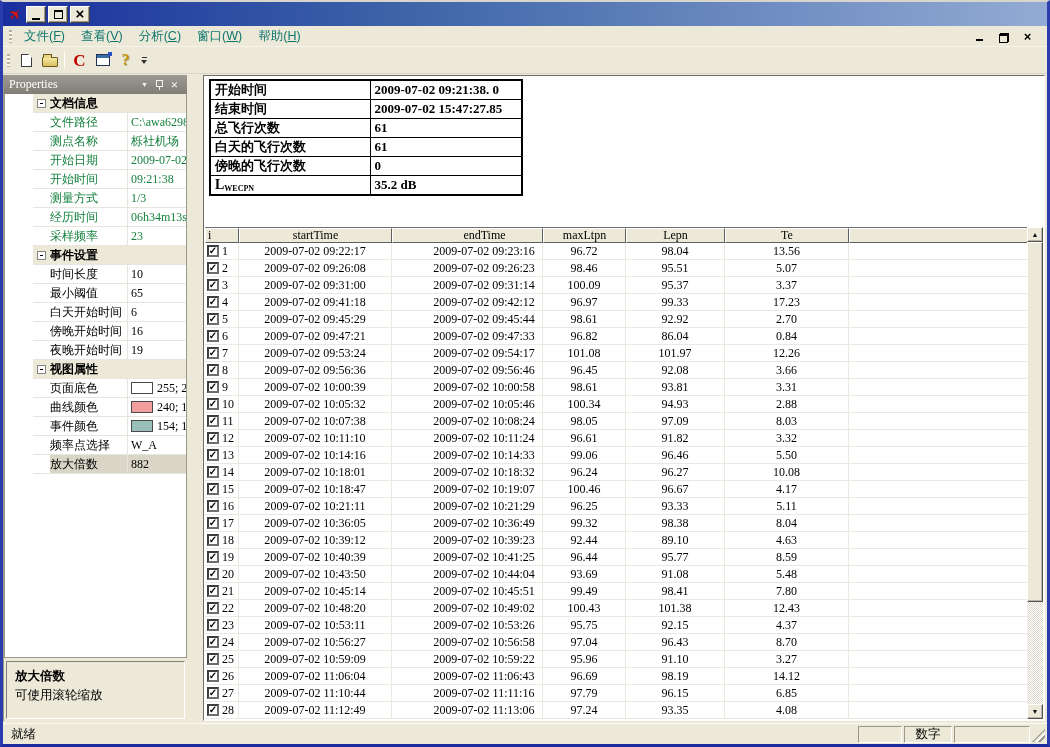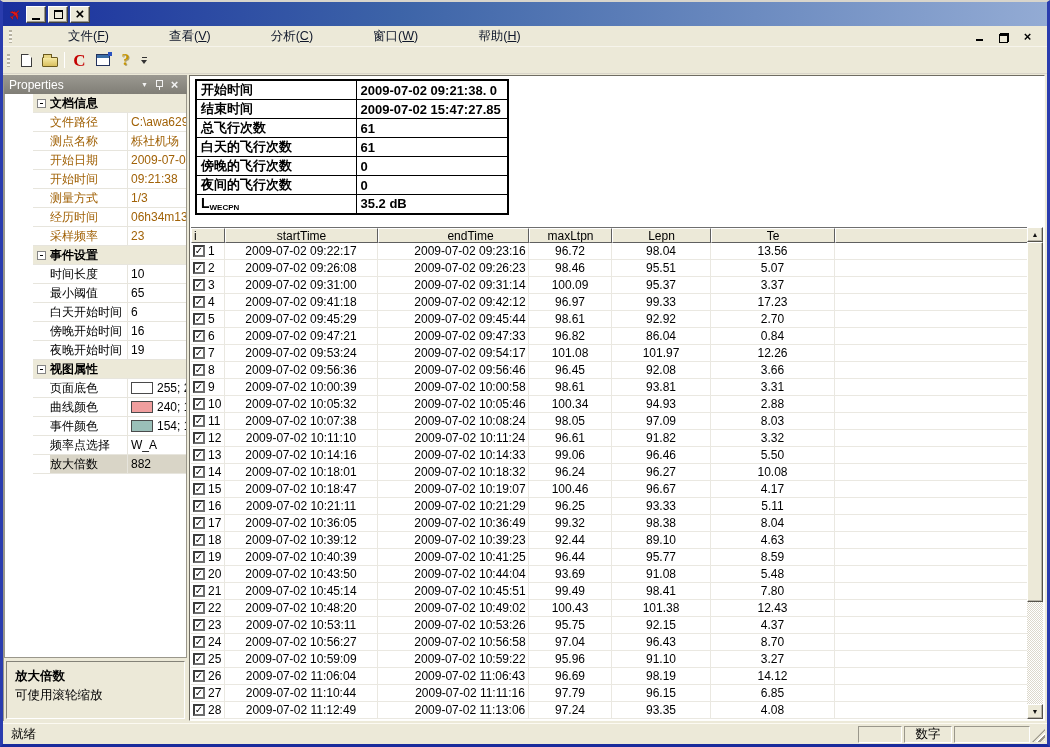--- a/index.html
+++ b/index.html
@@ -21,21 +21,21 @@
     display:flex;align-items:center;justify-content:center;}
   .g-min{width:8px;height:2px;background:#000;margin-top:9px;}
   .g-max{width:9px;height:9px;border:1px solid #000;border-top:2px solid #000;}
   .g-close::after{content:'\00D7';font-size:15px;font-weight:bold;line-height:12px;color:#000;}
 
   
   .menubar{height:21px;flex:none;display:flex;align-items:center;background:#ECE9D8;position:relative;
     border-bottom:1px solid #F6F4EC;padding-left:2px;}
   .gripper{width:3px;height:13px;margin:0 4px;flex:none;
     background:repeating-linear-gradient(180deg,#b6b2a2 0 2px,#f8f6ee 2px 4px);}
-  .menu-item{padding:2px 8px;font-size:12.5px;color:#0f172a;white-space:nowrap;margin-left:44px;}
+  .menu-item{padding:2px 8px;font-size:12.5px;color:#0f766e;white-space:nowrap;}
   .mdi-ctrls{position:absolute;right:12px;top:0;height:100%;display:flex;align-items:center;gap:9px;}
   .mdi-btn{width:15px;height:13px;display:flex;align-items:flex-end;justify-content:center;}
   .g-mdi-min{width:7px;height:2px;background:#000;margin-bottom:2px;}
   .g-restore{position:relative;width:10px;height:10px;}
   .g-restore::before{content:'';position:absolute;top:0;right:0;width:7px;height:6px;border:1px solid #000;border-top-width:2px;}
   .g-restore::after{content:'';position:absolute;bottom:0;left:0;width:7px;height:6px;border:1px solid #000;border-top-width:2px;background:#ECE9D8;}
   .g-mdi-close{font-size:13px;font-weight:bold;line-height:13px;}
   .g-mdi-close::after{content:'\00D7';}
 
   
@@ -57,21 +57,21 @@
   .properties-window-icon{width:14px;height:12px;background:#fff;border:1px solid #23325c;position:relative;}
   .properties-window-icon::before{content:'';position:absolute;top:0;left:0;right:0;height:3px;background:#3A6EA5;}
   .properties-window-icon::after{content:'';position:absolute;top:-3px;right:-3px;width:4px;height:4px;background:#2a52c0;}
   .help-icon{color:#C79600;font-family:"Liberation Serif","DejaVu Serif",serif;font-weight:bold;
     font-size:16px;line-height:16px;text-shadow:1px 1px 0 rgba(90,70,0,.45);}
   .tb-overflow{width:12px;height:22px;display:flex;flex-direction:column;align-items:center;justify-content:flex-end;padding-bottom:4px;}
   .tb-overflow::before{content:'';width:5px;height:1px;background:#333;margin-bottom:2px;}
   .tb-overflow::after{content:'';width:0;height:0;border:3px solid transparent;border-top:4px solid #333;}
 
   
-  .main{flex:1;display:flex;gap:2px;padding:1px 2px 2px 0;min-height:0;}
+  .main{flex:1;display:flex;gap:16px;padding:1px 2px 2px 0;min-height:0;font-family:Liberation Serif, serif;}
 
   
   .panel{width:184px;flex:none;display:flex;flex-direction:column;background:#ECE9D8;border-left:1px solid #9a978b;}
   .panel-header{height:19px;flex:none;display:flex;align-items:center;padding:0 5px;color:#FFF;
     background:linear-gradient(#9B9991,#807E76);font-size:12px;}
   .panel-title{flex:1;}
   .ph-btn{width:15px;height:14px;display:flex;align-items:center;justify-content:center;color:#F2F2F2;}
   .g-dropdown::after{content:'\25BC';font-size:7px;}
   .g-pin{position:relative;width:9px;height:12px;}
   .g-pin::before{content:'';position:absolute;top:1px;left:1px;width:5px;height:5px;border:1px solid #F2F2F2;}
@@ -79,21 +79,21 @@
   .g-phx::after{content:'\00D7';font-size:13px;font-weight:bold;line-height:12px;}
   .prop-grid{flex:1;background:#fff;border:1px solid #9a978b;border-top:none;overflow:hidden;font-size:12px;padding-left:28px;}
   .prow{display:flex;height:19px;align-items:stretch;border-bottom:1px solid #E7E5DD;}
   .prow.cat{background:#ECE9D8;font-weight:bold;}
   .gutter{width:17px;flex:none;display:flex;align-items:center;justify-content:center;}
   .minus-box{width:9px;height:9px;border:1px solid #848484;background:#fff;position:relative;}
   .minus-box::after{content:'';position:absolute;left:2px;right:2px;top:3px;height:1px;background:#000;}
   .cat-title{display:flex;align-items:center;}
   .plabel{width:78px;flex:none;display:flex;align-items:center;border-right:1px solid #E7E5DD;overflow:hidden;white-space:nowrap;}
   .pvalue{flex:1;display:flex;align-items:center;padding-left:3px;overflow:hidden;white-space:nowrap;}
-  .prow.ro .plabel,.prow.ro .pvalue{color:#a16207;}
+  .prow.ro .plabel,.prow.ro .pvalue{color:#15803d;}
   .prow.sel .plabel,.prow.sel .pvalue{background:#D9D5C7;}
   .swatch{width:22px;height:12px;border:1px solid #4a4a4a;margin-right:4px;flex:none;}
   .desc-box{height:58px;flex:none;margin:3px 2px 2px 2px;padding:5px 8px;font-size:12.5px;line-height:1.55;
     border:1px solid;border-color:#848278 #FFF #FFF #848278;}
   .desc-title{font-weight:bold;}
 
   
   .content{flex:1;position:relative;background:#fff;overflow:hidden;
     border:1px solid;border-color:#6f6c62 #fdfdfb #fdfdfb #6f6c62;}
   .summary{position:absolute;top:3px;left:5px;border-collapse:collapse;font-weight:bold;font-size:13px;
@@ -384,24 +384,20 @@
             </tr>
             <tr>
               <td class="s-label">白天的飞行次数</td>
               <td class="s-value">61</td>
             </tr>
             <tr>
               <td class="s-label">傍晚的飞行次数</td>
               <td class="s-value">0</td>
             </tr>
             <tr>
-              <td class="s-label">夜间的飞行次数</td>
-              <td class="s-value">0</td>
-            </tr>
-            <tr>
               <td class="s-label"><span class="lw-main">L</span><sub class="lw-sub">WECPN</sub></td>
               <td class="s-value">35.2 dB</td>
             </tr>
           </tbody>
       </table>
 
       <div class="grid">
         <div class="ghead" id="ft-head">
             <div class="hcell c-i">i</div>
             <div class="hcell c-st">startTime</div>

